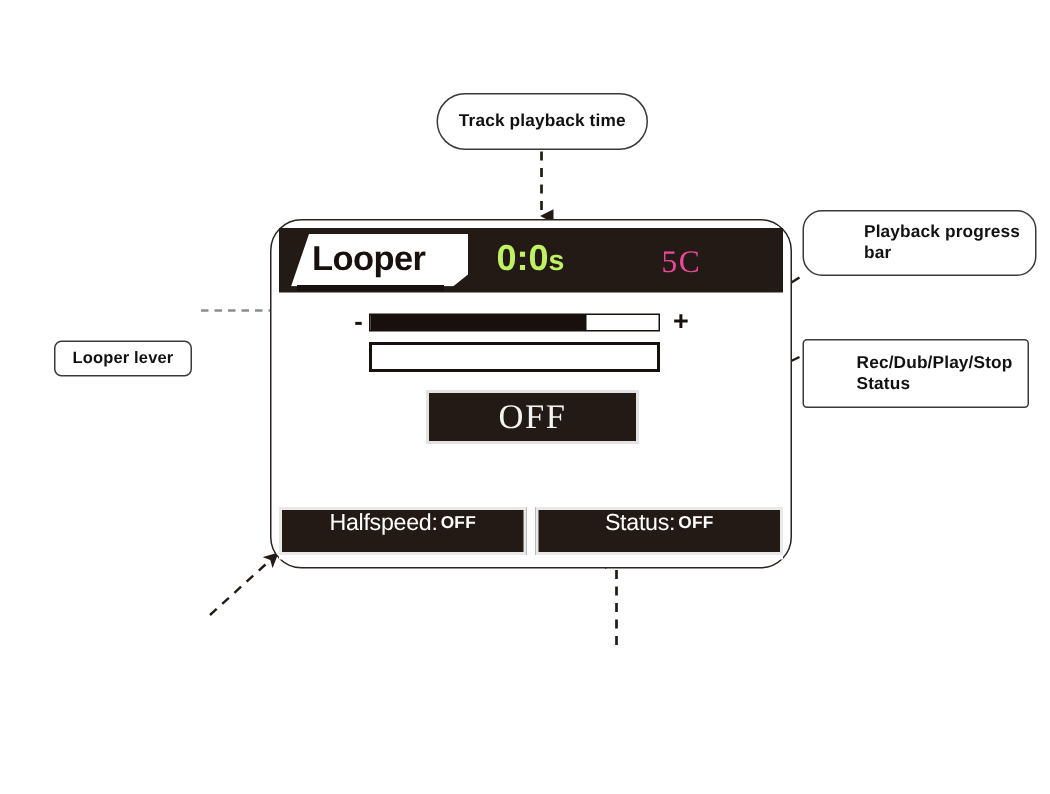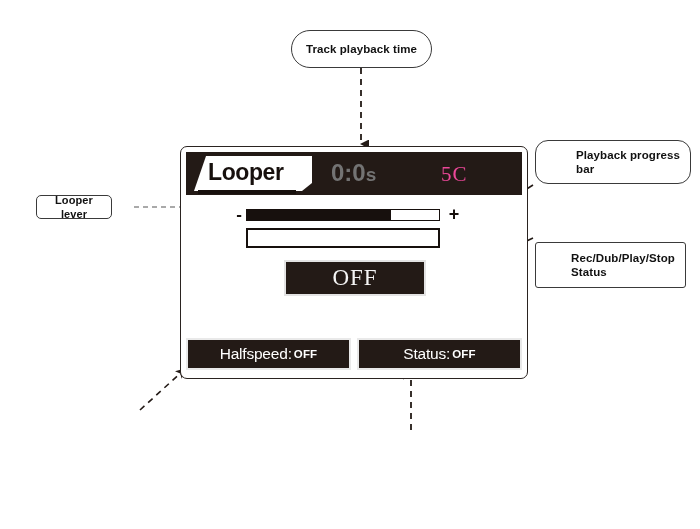--- a/index.html
+++ b/index.html
@@ -38,60 +38,60 @@
     border: 1.6px solid #3a3a3a;
     background: #ffffff;
     color: #111111;
     font-weight: bold;
     font-size: 11.5px;
     line-height: 14px;
     display: flex;
     align-items: center;
     letter-spacing: 0.1px;
   }
-  .callout.center { justify-content: center; text-align: center; }
+  .callout.center { justify-content: center; text-align: center; margin-top: 32px; }
   .callout.leftal { justify-content: flex-end; text-align: left; }
 
   .callout .ctext { display: block; padding: 0 10px; white-space: pre-line; }
 
   #callout-track-time {
     left: 291px; top: 30px; width: 141px; height: 38px;
     border-radius: 19px;
   }
   #callout-progress-bar {
     left: 535px; top: 140px; width: 156px; height: 44px;
     border-radius: 13px;
   }
   #callout-status {
-    left: 535px; top: 242px; width: 151px; height: 46px;
+    left: 535px; top: 226px; width: 151px; height: 46px;
     border-radius: 3px;
   }
   #callout-looper-lever {
-    left: 36px; top: 195px; width: 76px; height: 24px;
+    left: 36px; top: 195px; width: 92px; height: 24px;
     border-radius: 5px;
     font-size: 11px;
   }
   #callout-half-speed {
     left: 66px; top: 412px; width: 140px; height: 36px;
     border-radius: 12px;
   }
   #callout-reverse {
     left: 366px; top: 432px; width: 144px; height: 48px;
     border-radius: 24px;
   }
 
   
   #device {
     position: absolute;
     left: 180px; top: 146px;
     width: 348px; height: 233px;
     box-sizing: border-box;
     background: #ffffff;
     border: 1.8px solid #2a2320;
-    border-radius: 7px;
+    border-radius: 21px;
     padding: 5px;
   }
 
   #screen {
     position: relative;
     width: 100%;
     height: 100%;
     background: #ffffff;
   }
 
@@ -131,21 +131,21 @@
     top: 38px;
     width: 98px;
     height: 4px;
     background: #17100d;
   }
 
   #track-time {
     position: absolute;
     left: 145px;
     top: 7px;
-    color: #737373;
+    color: #bef264;
     font-size: 24px;
     font-weight: bold;
     letter-spacing: 0px;
     line-height: 28px;
   }
   #track-time .unit { font-size: 19px; }
 
   #channel-indicator {
     position: absolute;
     left: 255px;
@@ -247,21 +247,21 @@
     height: 32px;
     display: flex;
     gap: 6px;
   }
   .soft-button {
     flex: 1;
     box-sizing: border-box;
     background: #231a16;
     border: 2px solid #e9e9e9;
     display: flex;
-    align-items: center;
+    align-items: flex-start;
     justify-content: center;
     color: #ffffff;
   }
   .soft-button .btn-label {
     font-size: 15.5px;
     line-height: 18px;
     letter-spacing: -0.2px;
   }
   .soft-button .btn-value {
     font-size: 11.5px;

